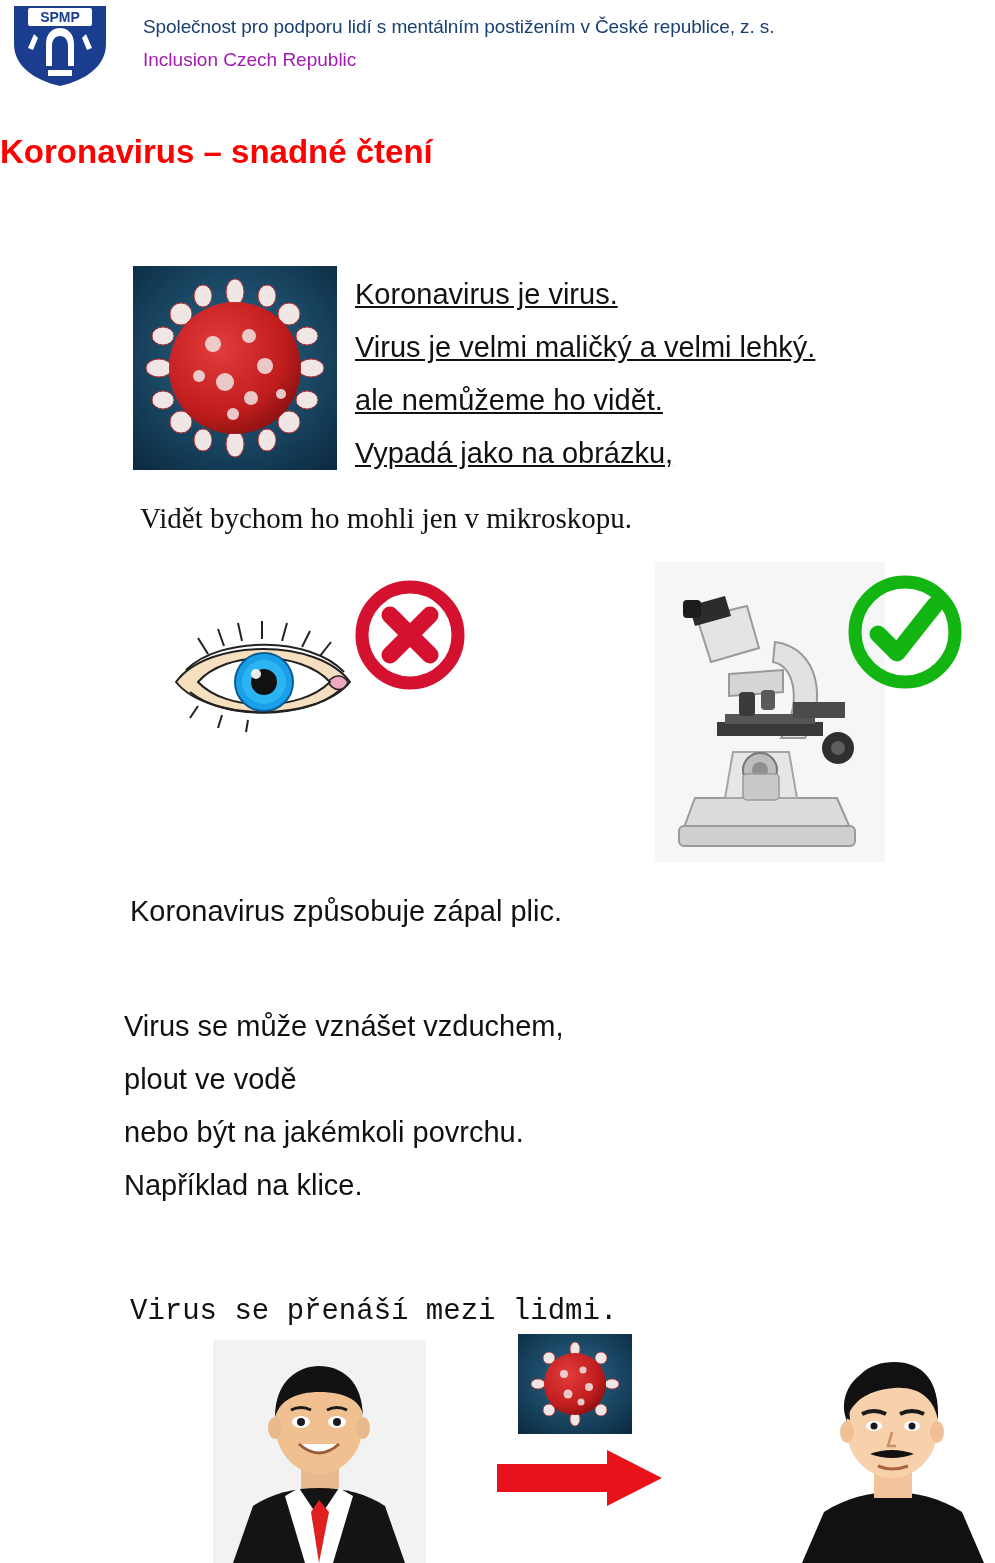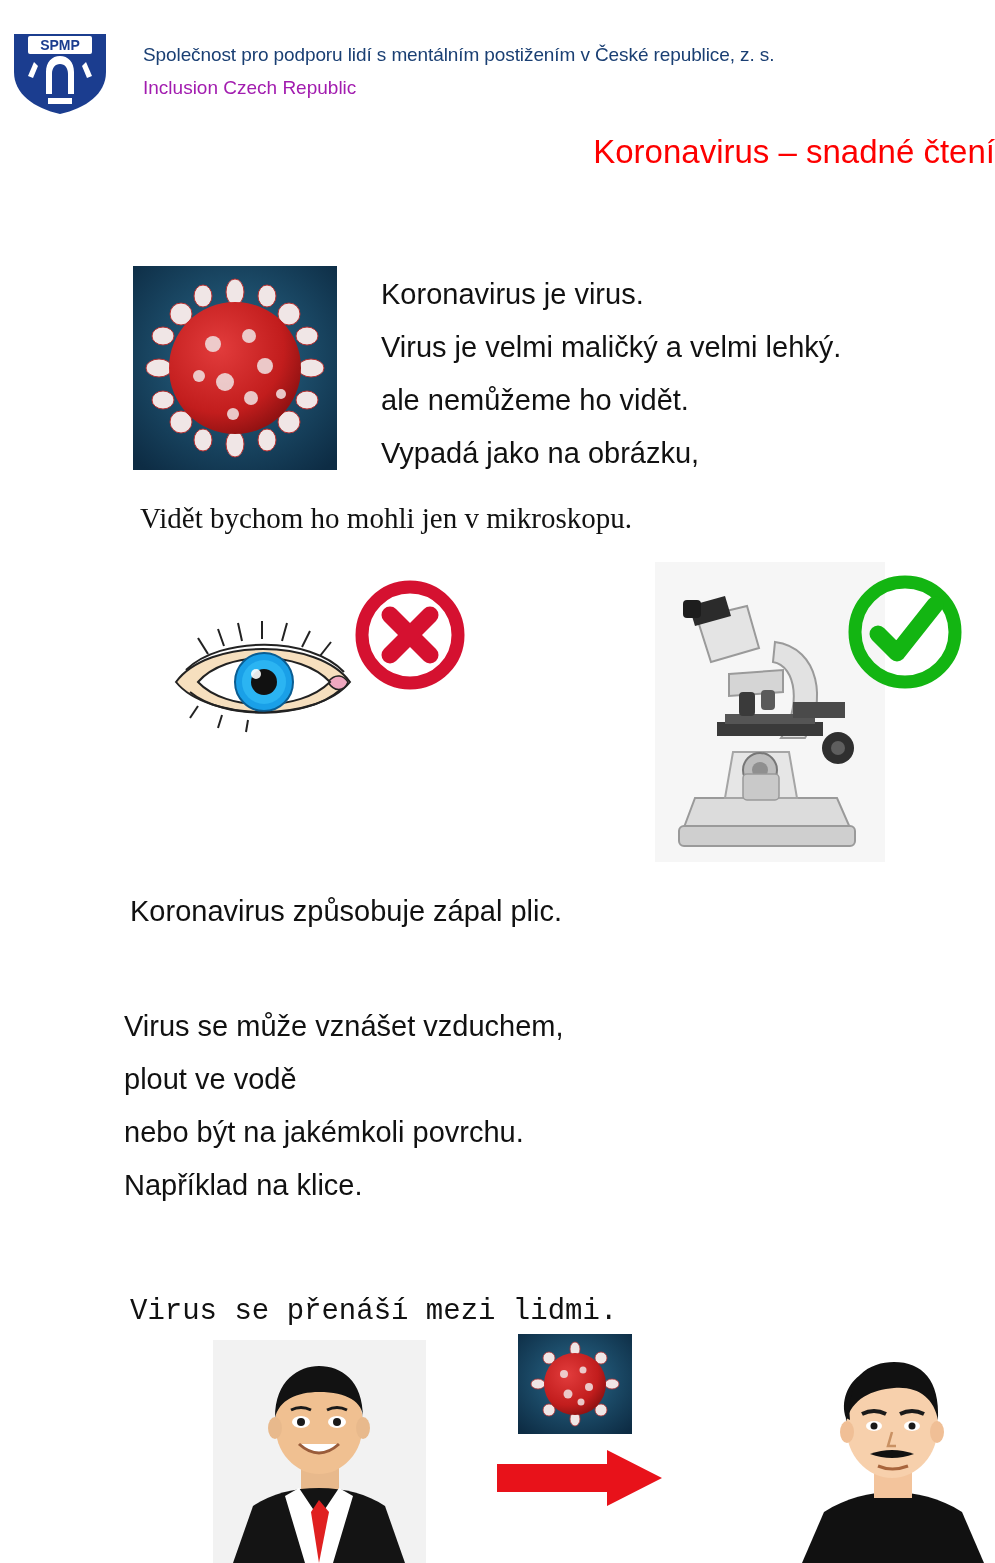--- a/index.html
+++ b/index.html
@@ -14,21 +14,20 @@
     font-family: "Liberation Sans", sans-serif;
     overflow: hidden;
   }
 
   
   .header {
     position: absolute;
     top: 0; left: 0;
     width: 995px;
     height: 95px;
-    margin-top: 28px;
   }
   .logo {
     position: absolute;
     left: 8px;
     top: 4px;
     width: 104px;
     height: 84px;
   }
   .logo svg { display: block; }
   .org-line1 {
@@ -49,36 +48,36 @@
     color: #a21caf;
     white-space: nowrap;
   }
 
   
   .doc-title {
     position: absolute;
     top: 133px;
     left: 0;
     width: 995px;
-    text-align: right;
+    text-align: left;
     font-size: 33px;
-    font-weight: normal;
+    font-weight: bold;
     color: #fd0000;
   }
 
   
   .para {
     position: absolute;
     font-size: 29px;
     color: #111111;
     line-height: 53px;
     white-space: nowrap;
   }
 
-  .block1 { left: 381px; top: 268px; }
+  .block1 { left: 355px; top: 268px; text-decoration: underline; }
   .line-microscope { left: 140px; top: 492px; font-family: Liberation Serif, serif; }
   .block-pneumonia { left: 130px; top: 885px; }
   .block-float { left: 124px; top: 1000px; }
   .block-transmit { left: 130px; top: 1285px; font-family: Liberation Mono, monospace; }
 
   
   .virus-img {
     position: absolute;
     left: 133px;
     top: 266px;

